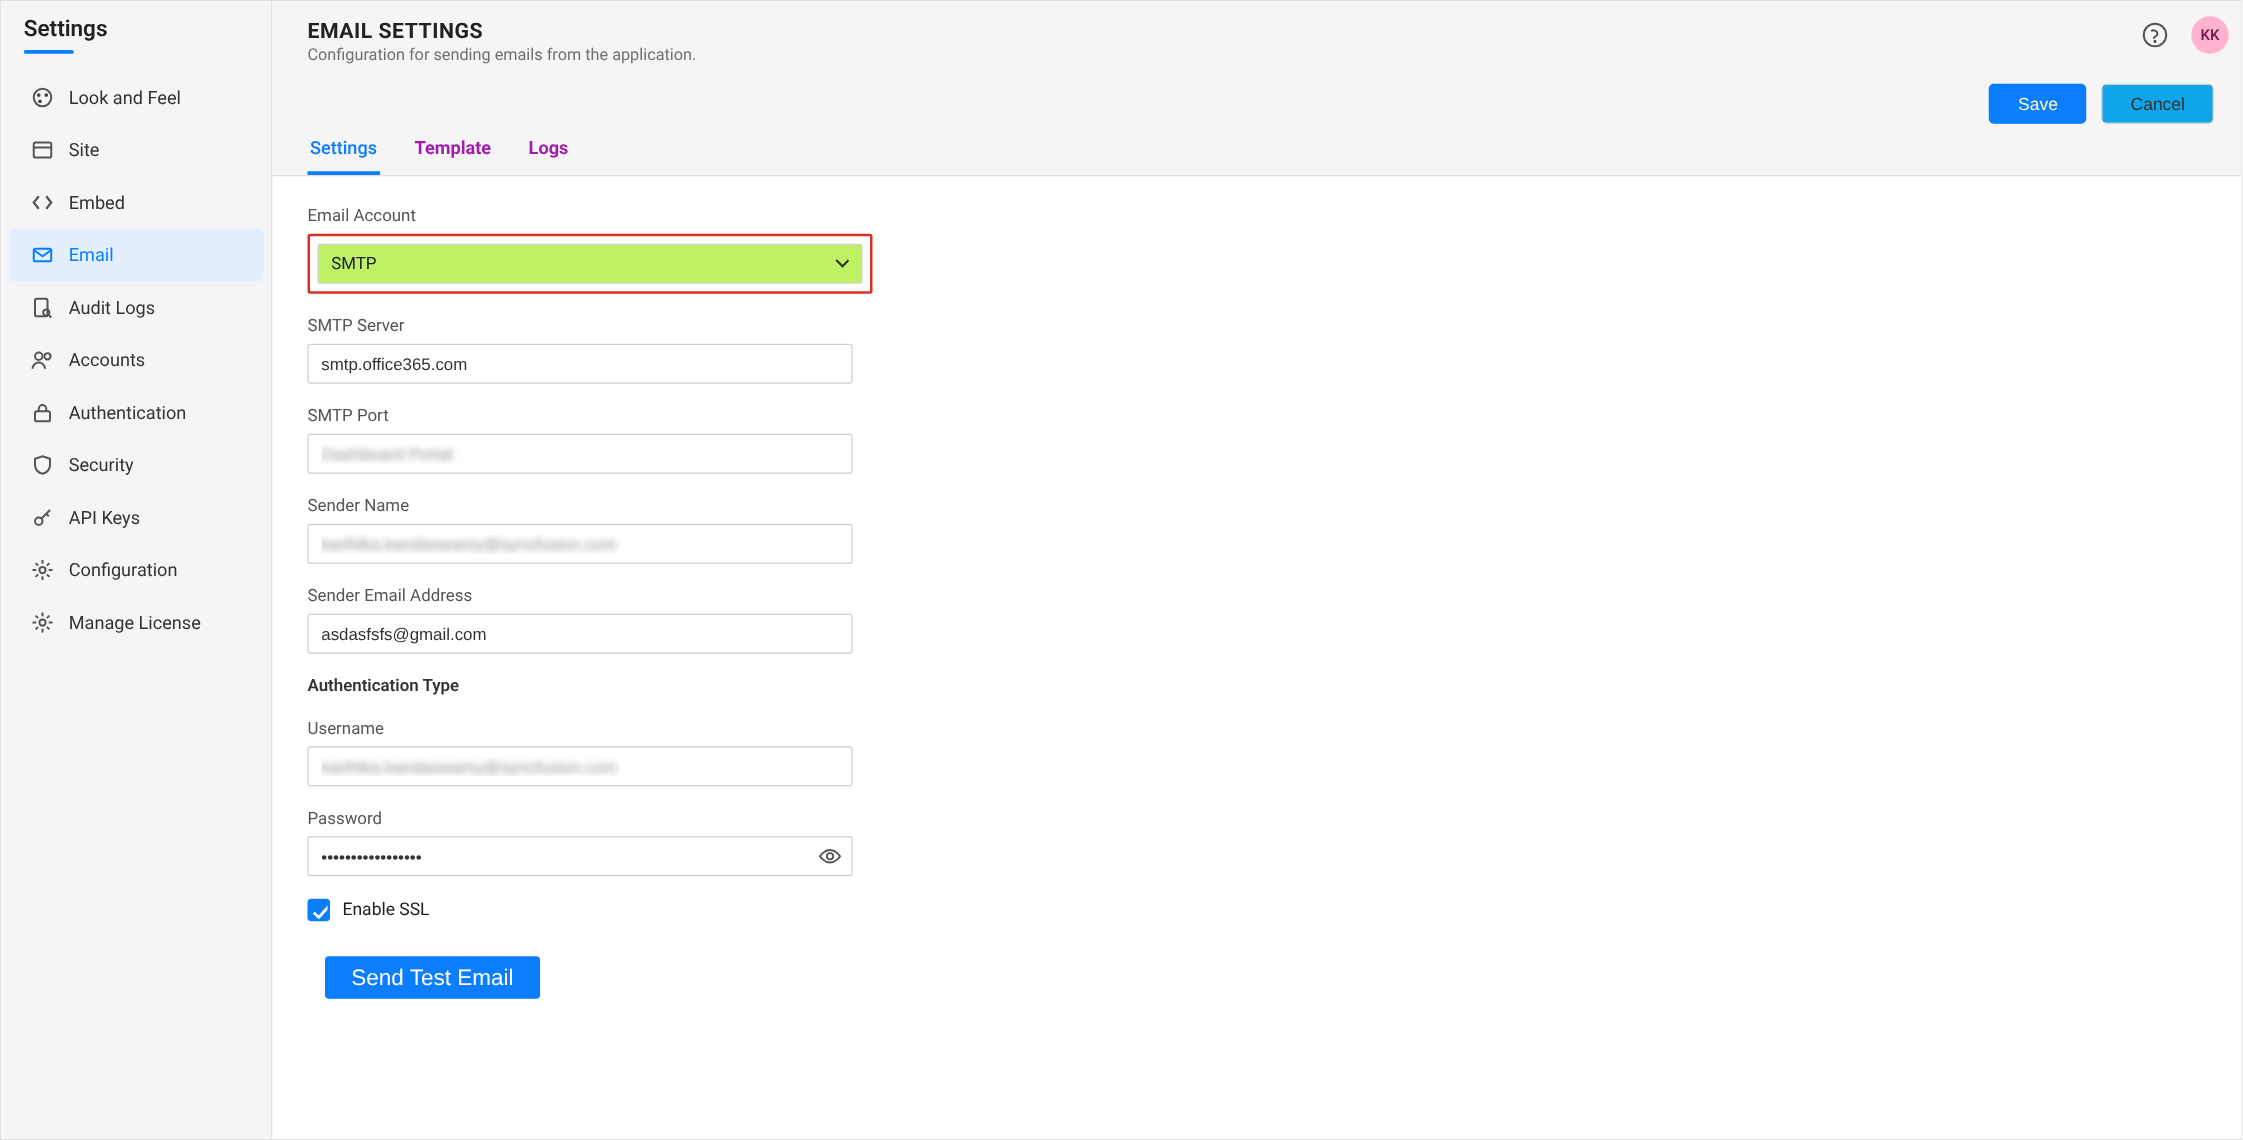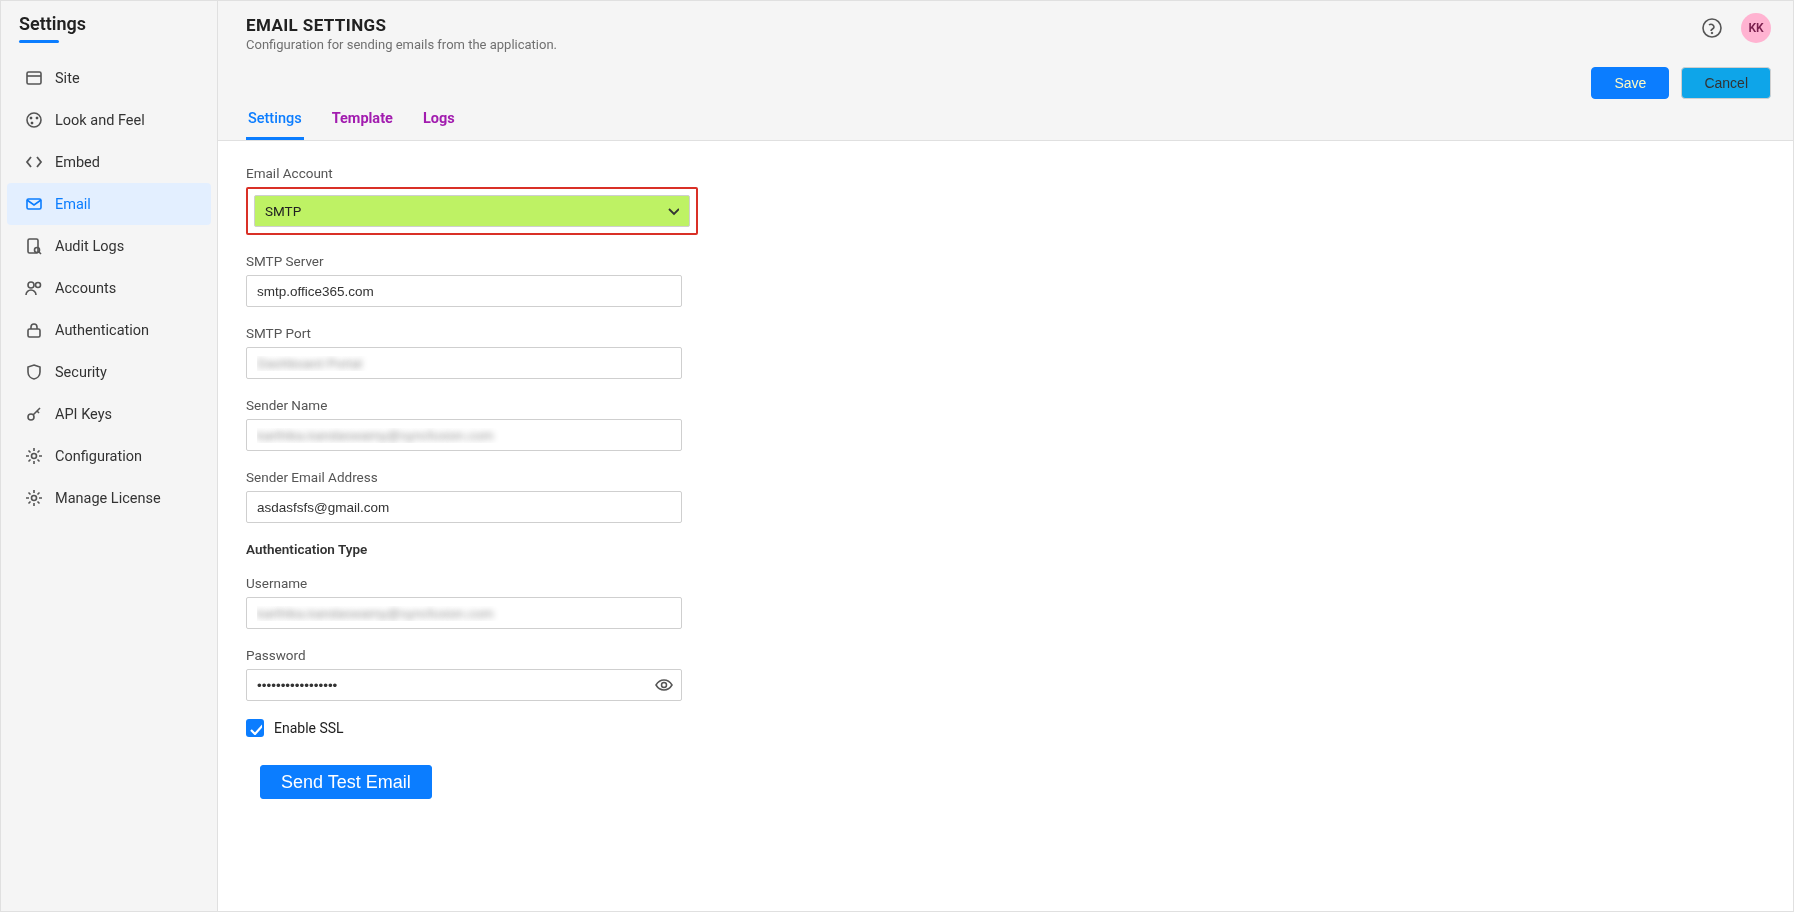--- a/index.html
+++ b/index.html
@@ -93,21 +93,21 @@
     letter-spacing: 0.4px;
     margin: 0 0 2px 0;
   }
   .page-subtitle {
     font-size: 13px;
     color: var(--muted);
     margin: 0 0 18px 0;
   }
   .header-right {
     position: absolute;
-    right: 22px;
+    right: 10px;
     top: 12px;
     display: flex;
     align-items: center;
     gap: 18px;
   }
   .help-icon {
     width: 22px; height: 22px;
     display: inline-flex; align-items: center; justify-content: center;
     cursor: pointer;
   }
@@ -304,32 +304,32 @@
 
 <div class="app">
 
   <aside class="sidebar">
     <div class="sidebar-title">Settings</div>
     <div class="sidebar-title-underline"></div>
 
     <div class="nav-item">
       <span class="icon">
           <svg width="18" height="18">
+            <use href="#ic-paint"></use>
+          </svg>
+        </span>
+      <span>Look and Feel</span>
+    </div>
+    <div class="nav-item">
+      <span class="icon">
+          <svg width="18" height="18">
             <use href="#ic-browser"></use>
           </svg>
         </span>
       <span>Site</span>
-    </div>
-    <div class="nav-item">
-      <span class="icon">
-          <svg width="18" height="18">
-            <use href="#ic-paint"></use>
-          </svg>
-        </span>
-      <span>Look and Feel</span>
     </div>
     <div class="nav-item">
       <span class="icon">
           <svg width="18" height="18">
             <use href="#ic-code"></use>
           </svg>
         </span>
       <span>Embed</span>
     </div>
     <div class="nav-item active">

